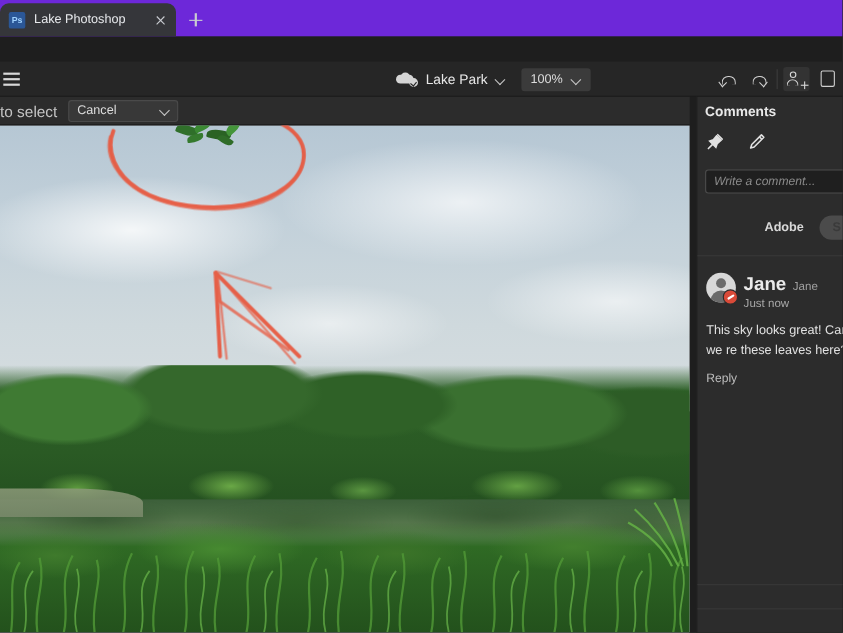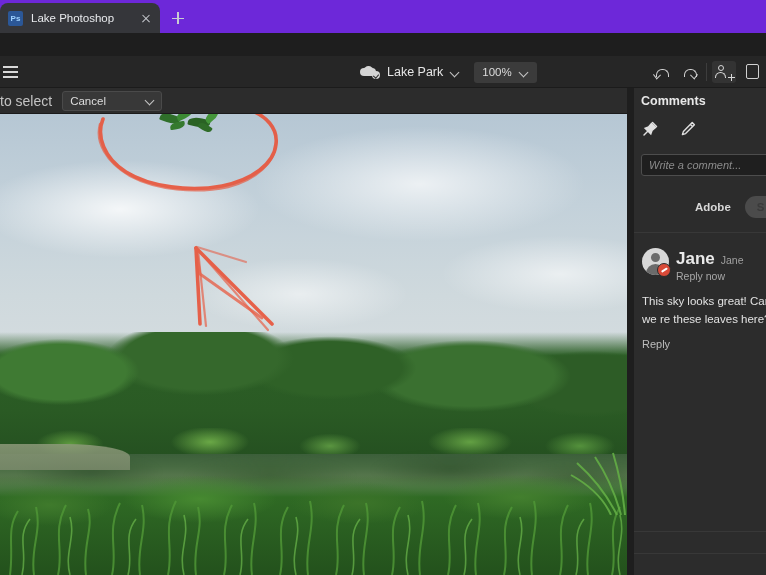--- a/index.html
+++ b/index.html
@@ -556,21 +556,21 @@
             <div class="a-head"></div>
               <div class="a-body"></div>
           </div>
           <div class="avatar-badge"></div>
         </div>
         <div class="c-meta">
           <div class="c-name-row">
             <span class="c-name">Jane</span>
             <span class="c-role">Jane</span>
           </div>
-          <div class="c-time">Reply now</div>
+          <div class="c-time">Just now</div>
         </div>
       </div>
       <div class="c-body">This sky looks great! Can we re these leaves here?</div>
       <div class="c-reply">Reply</div>
     </div>
 
     <div class="panel-divider" style="top:443px;"></div>
     <div class="panel-divider" style="top:465px;"></div>
   </div>
 

